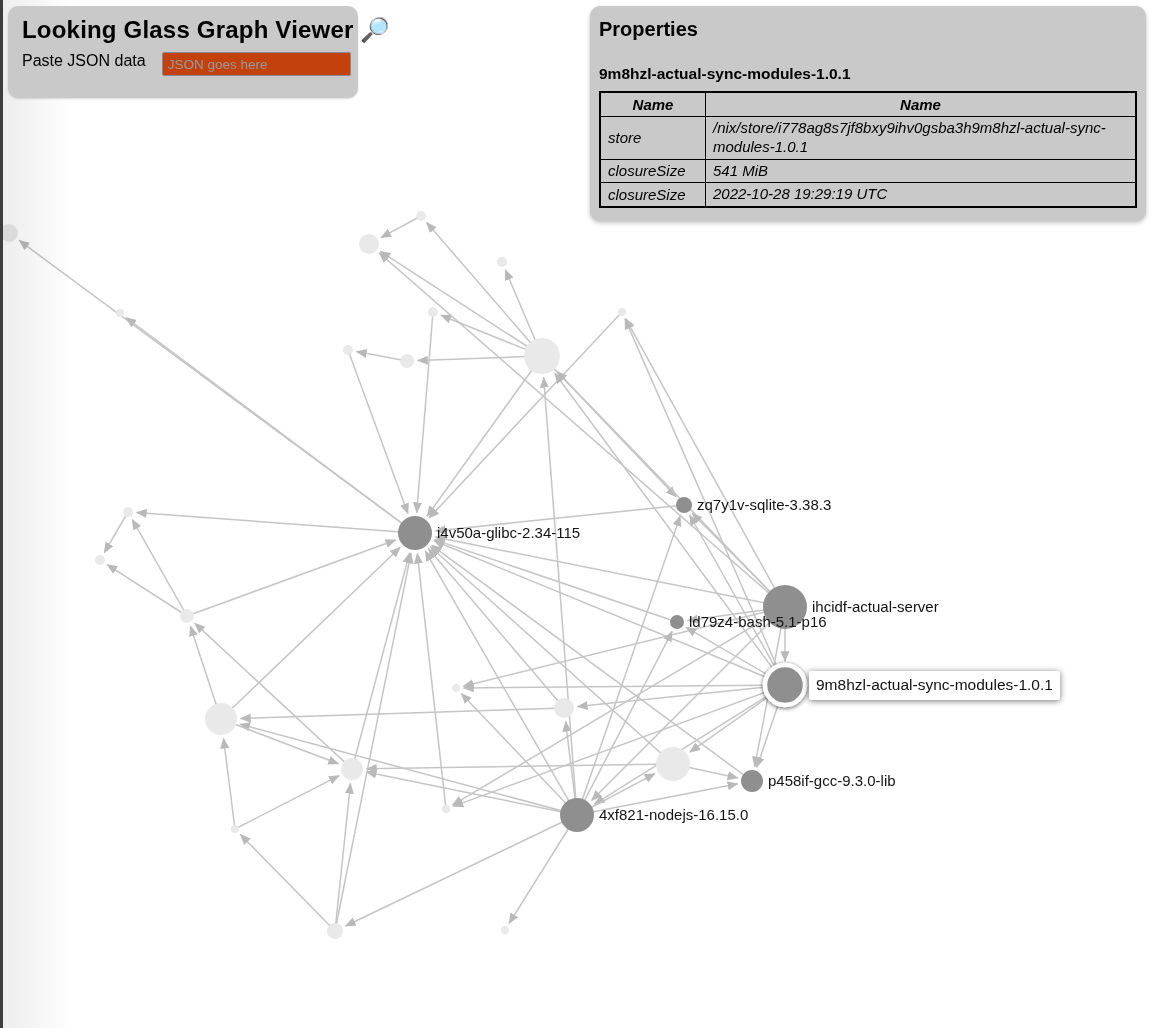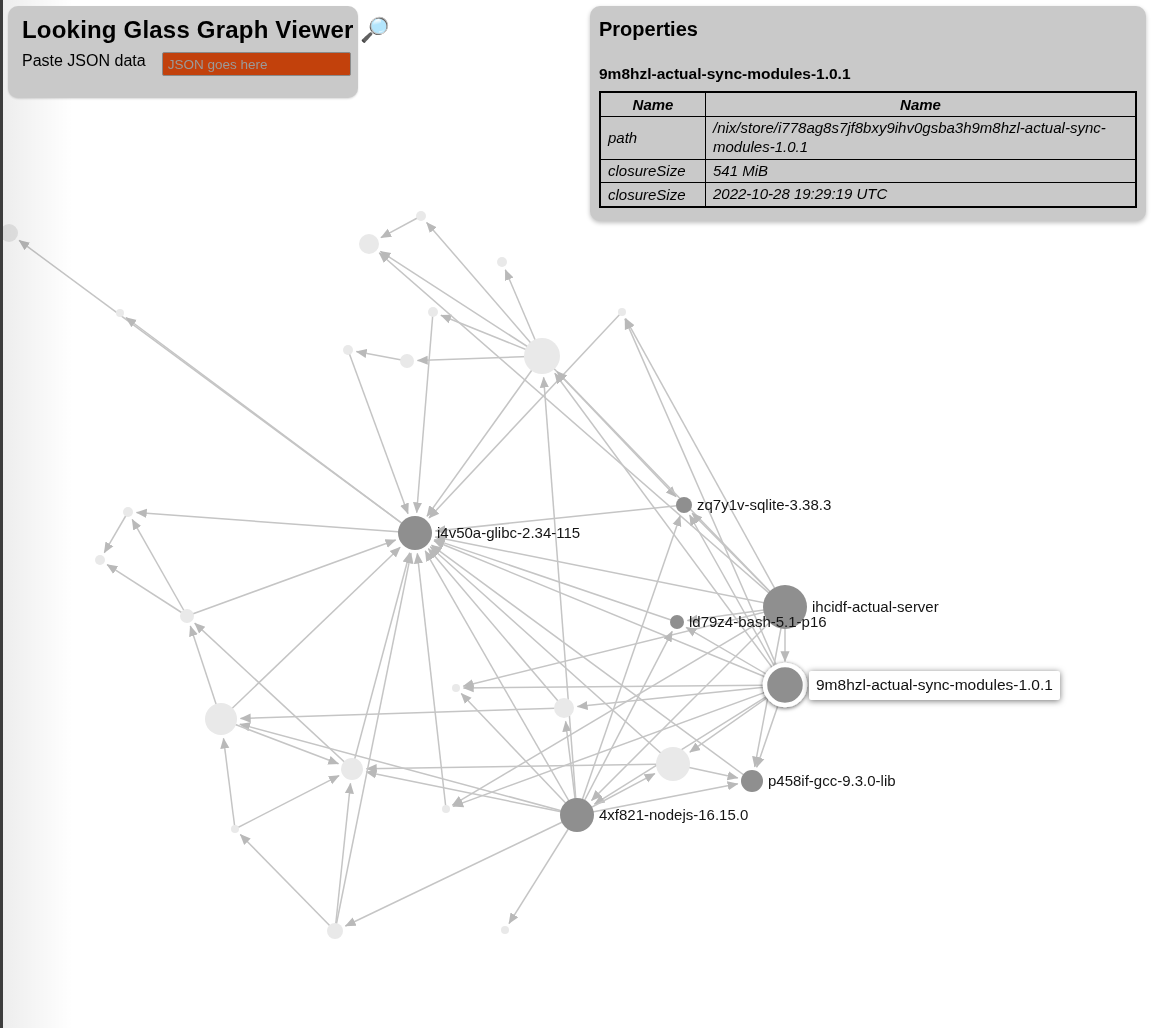--- a/index.html
+++ b/index.html
@@ -251,21 +251,21 @@
     <div class="props-subtitle">9m8hzl-actual-sync-modules-1.0.1</div>
     <table class="props-table">
       <thead>
         <tr>
           <th>Name</th>
           <th>Name</th>
         </tr>
       </thead>
       <tbody>
         <tr>
-          <td class="name-col">path</td>
+          <td class="name-col">store</td>
           <td class="value-col">/nix/store/i778ag8s7jf8bxy9ihv0gsba3h9m8hzl-actual-sync-modules-1.0.1</td>
         </tr>
         <tr>
           <td class="name-col">closureSize</td>
           <td class="value-col">541 MiB</td>
         </tr>
         <tr>
           <td class="name-col">closureSize</td>
           <td class="value-col">2022-10-28 19:29:19 UTC</td>
         </tr>

